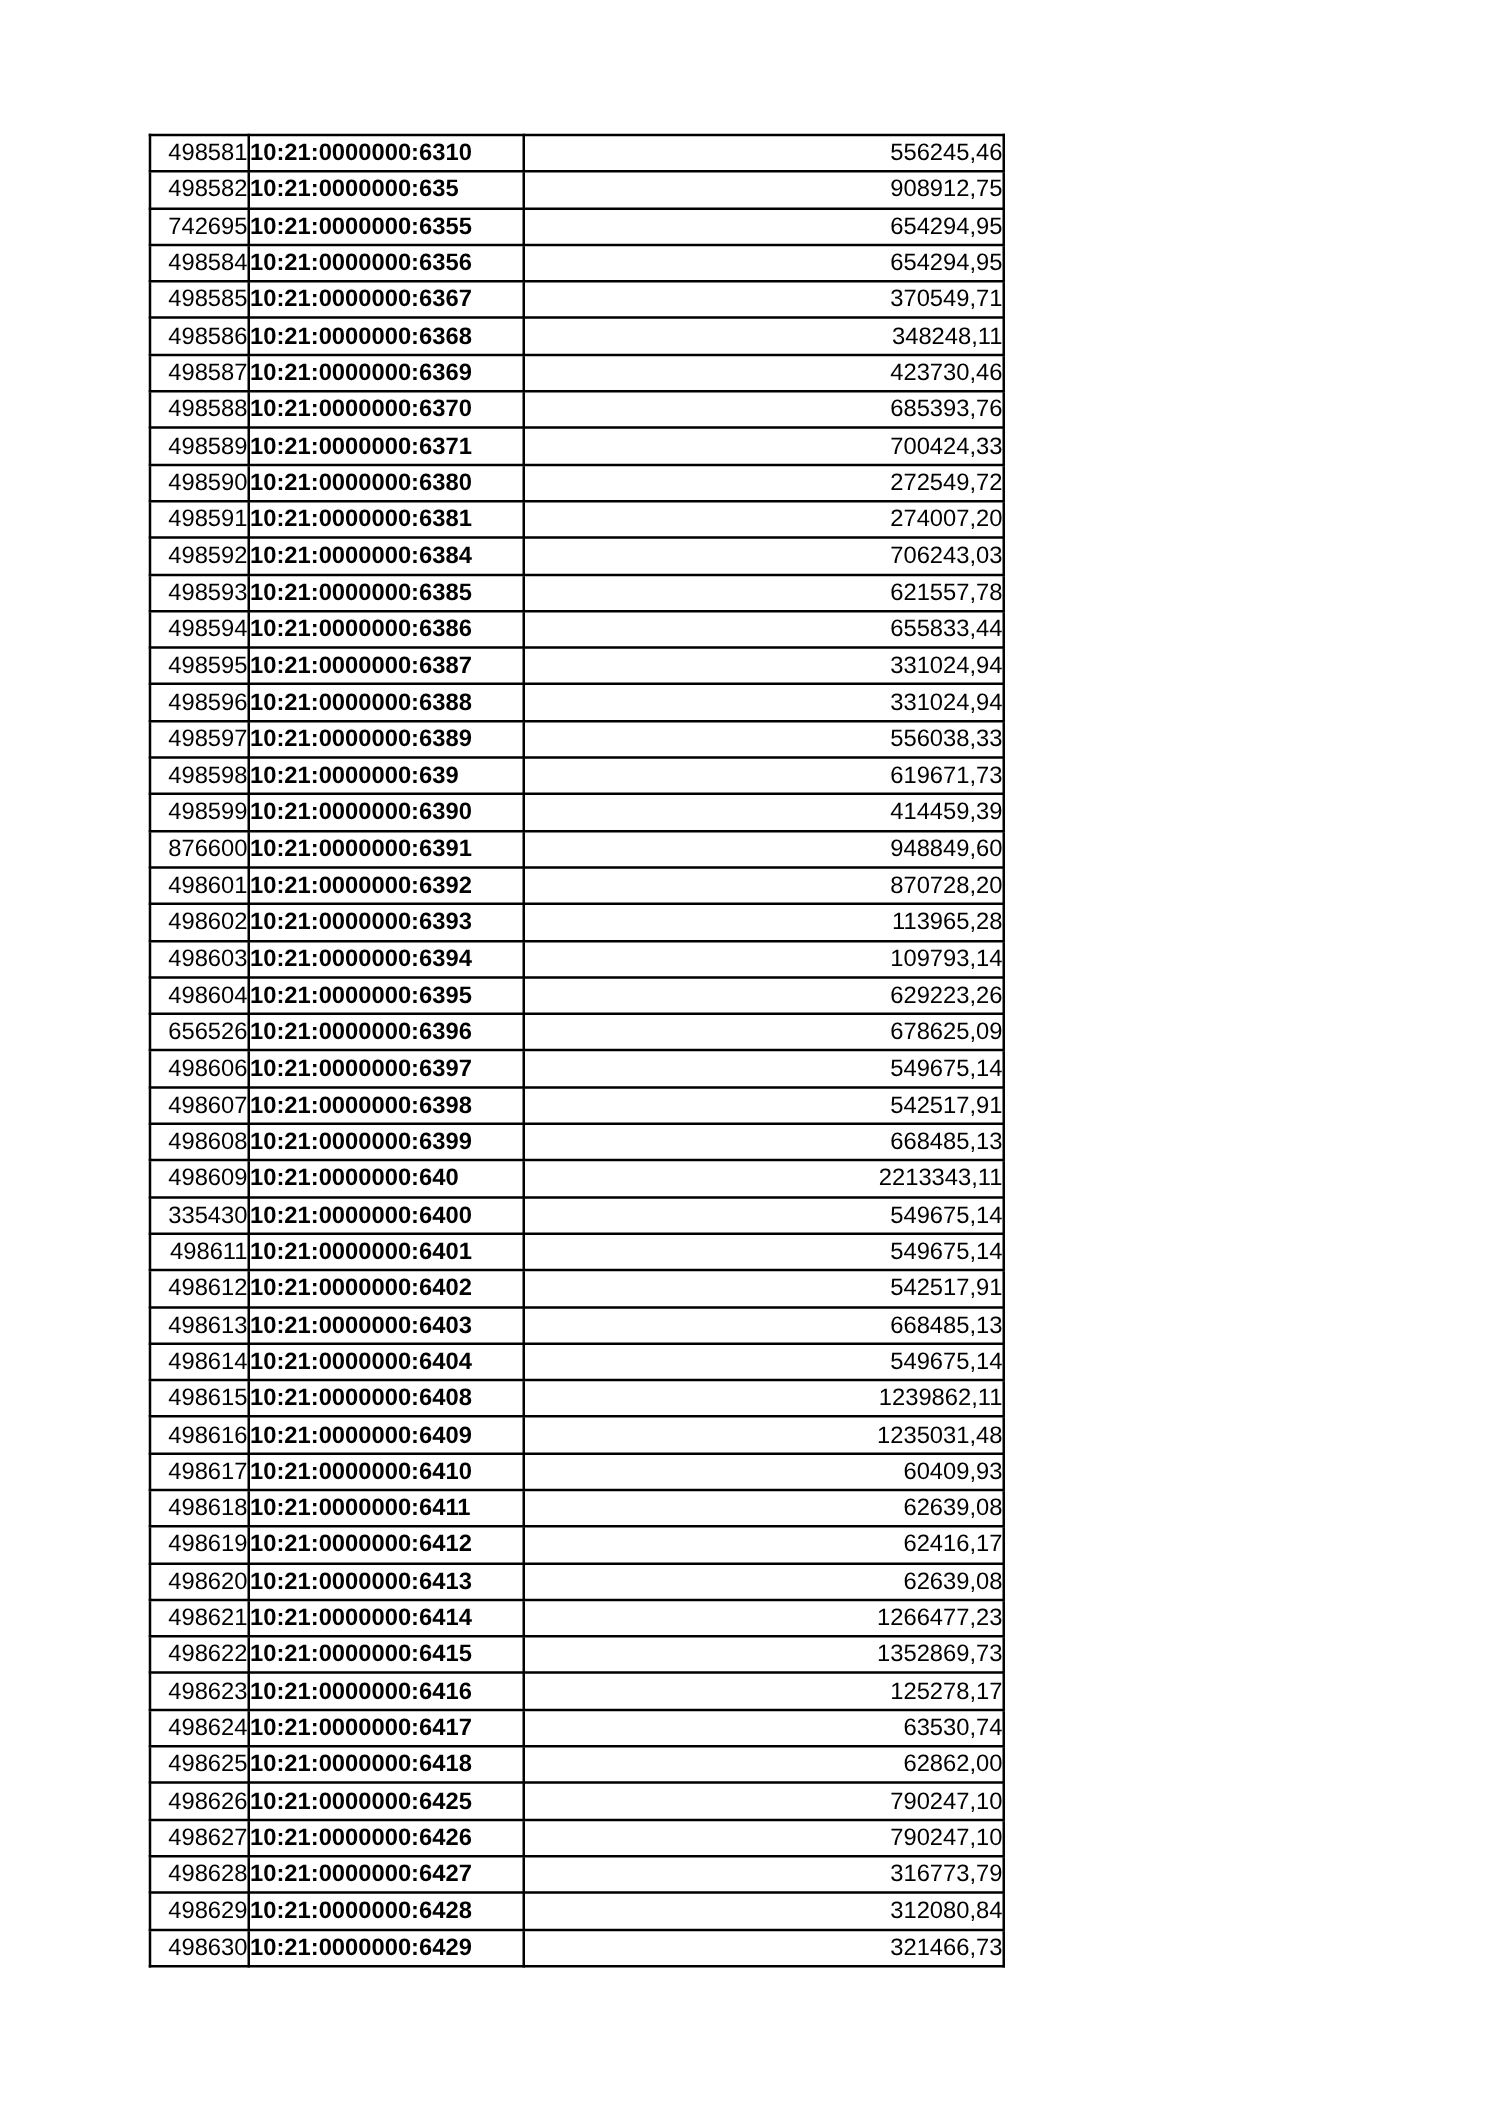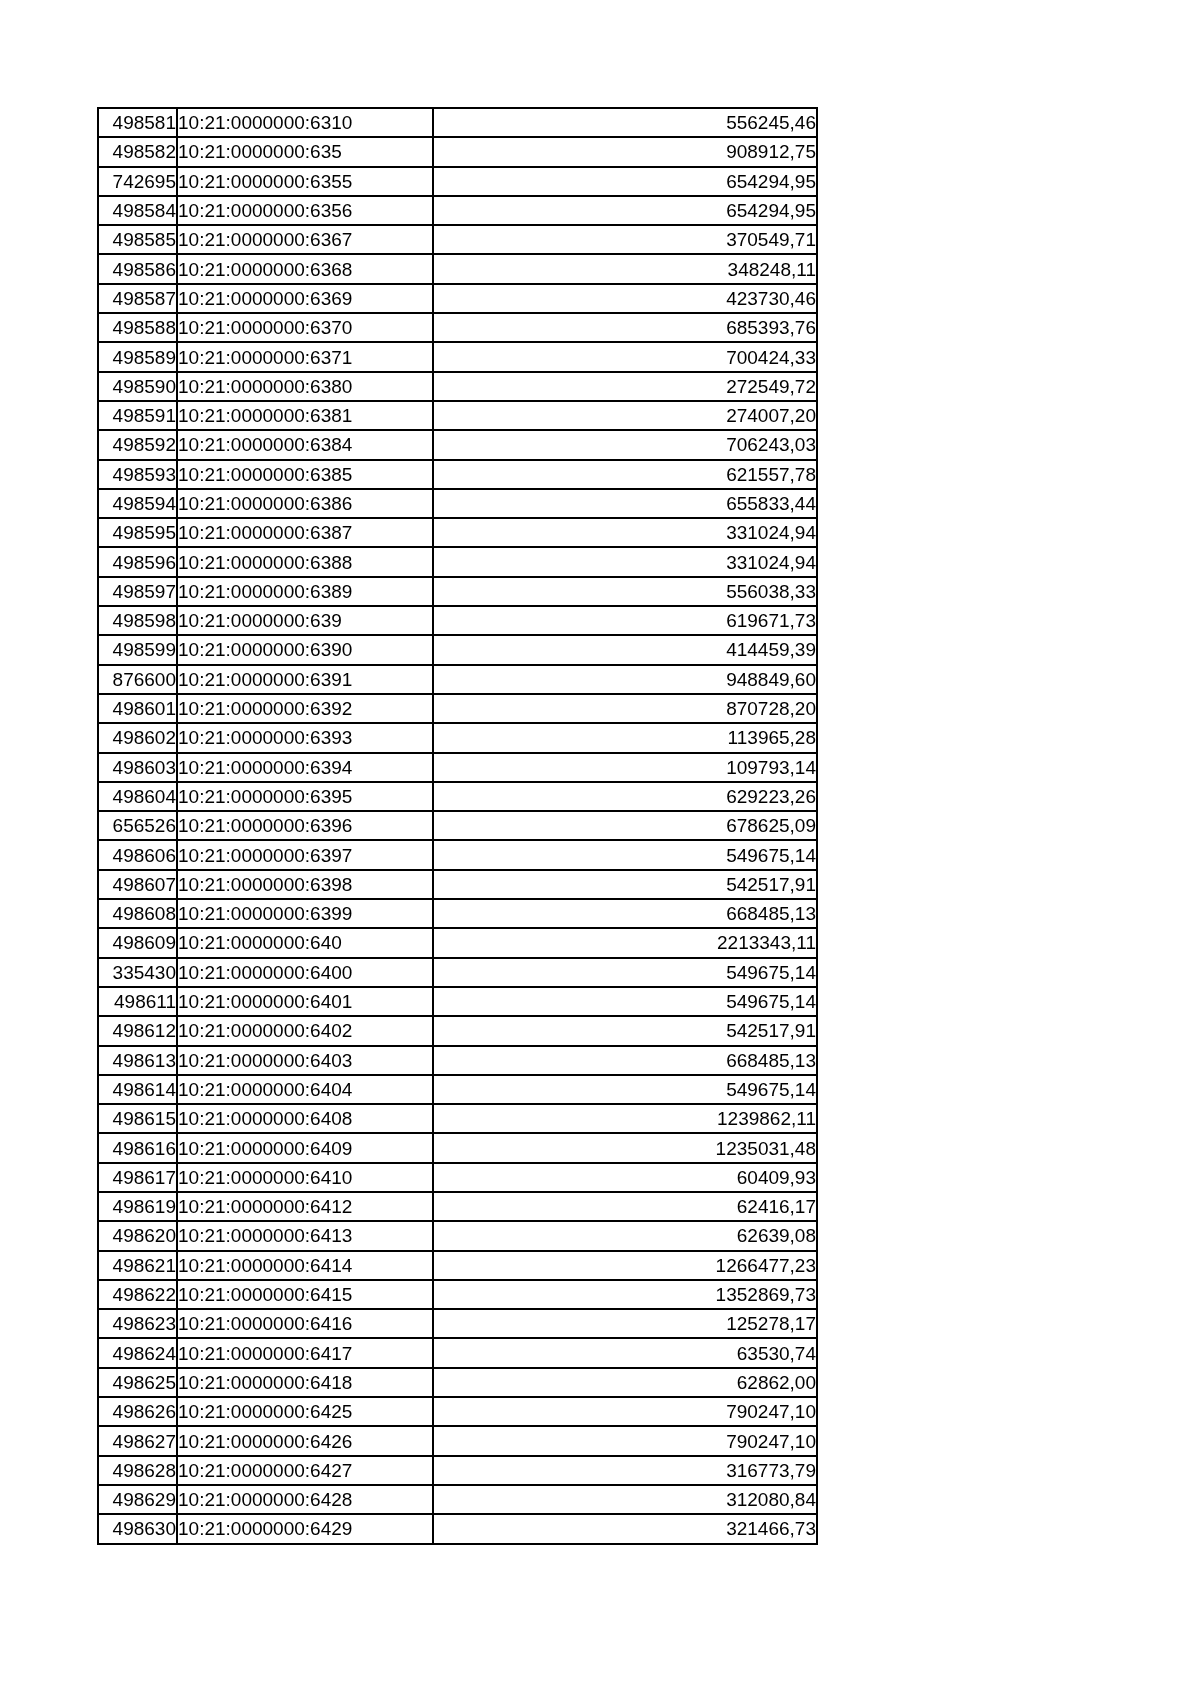--- a/index.html
+++ b/index.html
@@ -10,41 +10,41 @@
   body {
     width: 1200px;
     height: 1697px;
     position: relative;
     overflow: hidden;
     font-family: "Liberation Sans", sans-serif;
     color: #000000;
   }
   .sheet {
     position: absolute;
-    left: 97px;
+    left: 119px;
     top: 107px;
   }
   table.data-table {
     border-collapse: collapse;
     table-layout: fixed;
     border: 2px solid #000000;
   }
   table.data-table td {
     border: 2px solid #000000;
     font-size: 19px;
     line-height: 1;
     height: 29.3px;
     padding: 0;
     white-space: nowrap;
     overflow: hidden;
     box-sizing: border-box;
     background: #ffffff;
   }
   td.c1 { width: 79px;  text-align: right; padding-right: 3px; }
-  td.c2 { width: 256px; text-align: left;  padding-left: 4px;  }
+  td.c2 { width: 220px; text-align: left;  padding-left: 4px; font-weight: bold;  }
   td.c3 { width: 384px; text-align: right; padding-right: 3px; }
 </style>
 </head>
 <body>
 
 <div class="sheet">
   <table class="data-table">
     <tbody>
   <tr>
     <td class="c1">498581</td>
@@ -261,20 +261,25 @@
     <td class="c2">10:21:0000000:6409</td>
     <td class="c3">1235031,48</td>
   </tr>
 
   <tr>
     <td class="c1">498617</td>
     <td class="c2">10:21:0000000:6410</td>
     <td class="c3">60409,93</td>
   </tr>
 
+  <tr>
+    <td class="c1">498618</td>
+    <td class="c2">10:21:0000000:6411</td>
+    <td class="c3">62639,08</td>
+  </tr>
 
   <tr>
     <td class="c1">498619</td>
     <td class="c2">10:21:0000000:6412</td>
     <td class="c3">62416,17</td>
   </tr>
 
   <tr>
     <td class="c1">498620</td>
     <td class="c2">10:21:0000000:6413</td>

